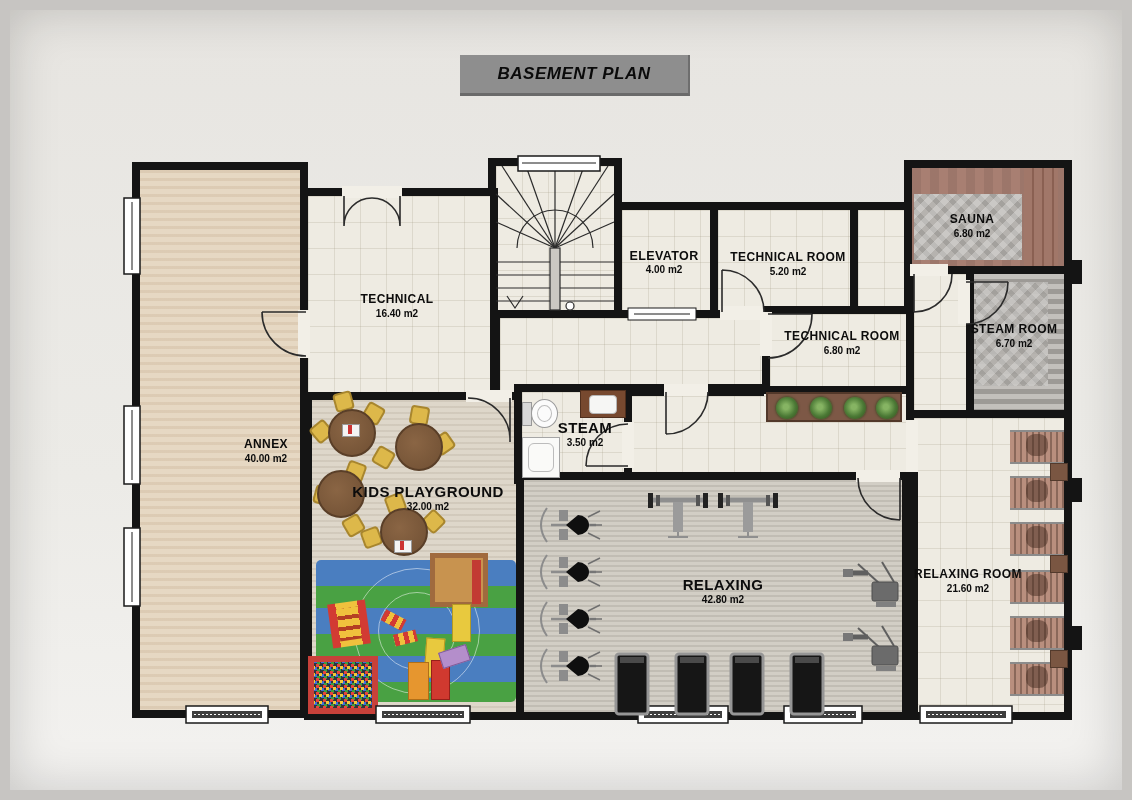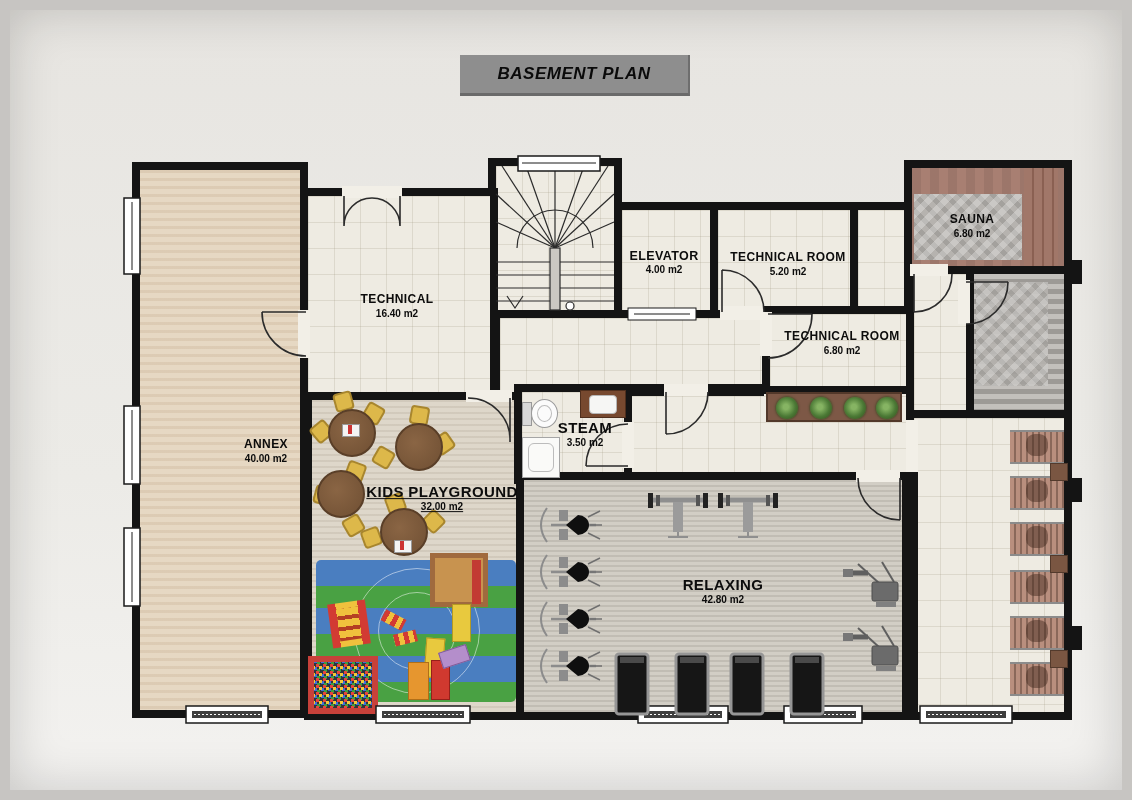--- a/index.html
+++ b/index.html
@@ -383,27 +383,35 @@
     <div class="rarea">5.20 m2</div>
   </div>
   <div class="label wrap" style="left:832px;top:333px;width:130px;">
     <div class="rname">TECHNICAL ROOM</div>
     <div class="rarea">6.80 m2</div>
   </div>
   <div class="label" style="left:962px;top:216px;">
     <div class="rname">SAUNA</div>
     <div class="rarea">6.80 m2</div>
   </div>
+  <div class="label wrap" style="left:1004px;top:326px;width:90px;">
+    <div class="rname">STEAM ROOM</div>
+    <div class="rarea">6.70 m2</div>
+  </div>
   <div class="label big" style="left:575px;top:424px;">
     <div class="rname">STEAM</div>
     <div class="rarea">3.50 m2</div>
   </div>
-  <div class="label big" style="left:432px;top:488px;text-decoration:underline;">
+  <div class="label big" style="left:418px;top:488px;">
     <div class="rname">KIDS PLAYGROUND</div>
     <div class="rarea">32.00 m2</div>
   </div>
   <div class="label big" style="left:713px;top:581px;">
     <div class="rname">RELAXING</div>
     <div class="rarea">42.80 m2</div>
   </div>
+  <div class="label wrap" style="left:958px;top:571px;width:112px;">
+    <div class="rname">RELAXING ROOM</div>
+    <div class="rarea">21.60 m2</div>
+  </div>
 
  </div>
 </div>
 
 </body></html>

